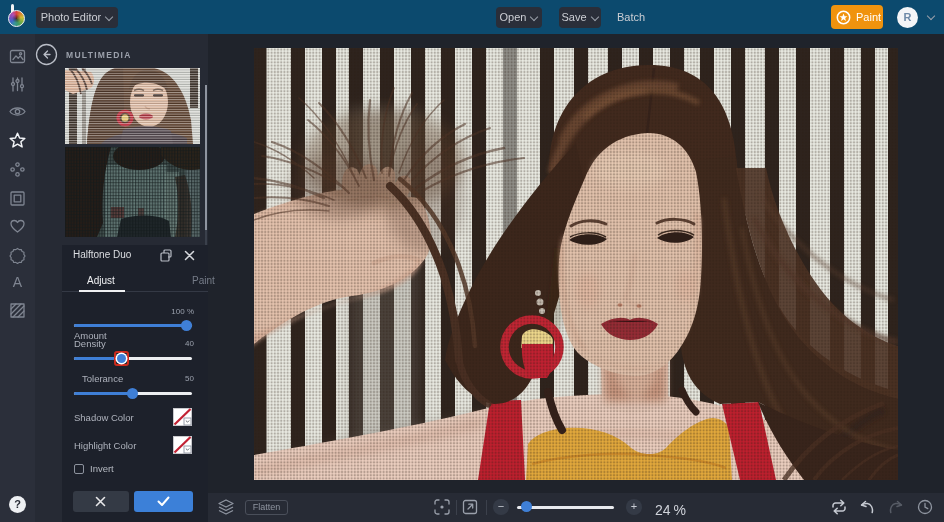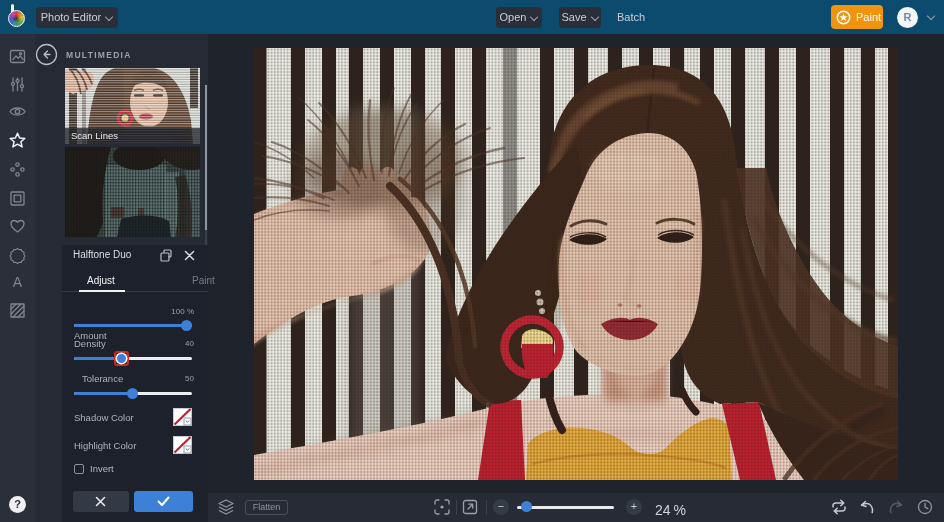--- a/index.html
+++ b/index.html
@@ -134,21 +134,20 @@
         <rect x="69" y="26" width="10" height="2.4" rx="1.2" fill="#33231c"></rect>
         <rect x="88" y="26" width="10" height="2.4" rx="1.2" fill="#33231c"></rect>
         <path d="M80,38 C81,40 83,41 85,41" stroke="#c79a7f" stroke-width="1.5" fill="none"></path>
         <ellipse cx="81" cy="48.5" rx="7" ry="3" fill="#b5303c"></ellipse>
         <path d="M36,76 C46,62 100,58 122,70 L122,76 Z" fill="#403339"></path>
         <path d="M55,76 L58,62 C70,57 95,57 106,63 L108,76 Z" fill="#473a40"></path>
         <circle cx="60" cy="50" r="7" fill="none" stroke="#c02030" stroke-width="3.2"></circle>
         <circle cx="60" cy="50" r="3.5" fill="#e8c86a"></circle>
         <rect width="135" height="76" fill="url(#scan2)"></rect>
       </svg>
-      <div class="thlabel">Scan Lines</div>
     </div>
     <div class="thumb" id="thumb2" style="top:113px;height:90px;">
       <svg width="135" height="90" viewBox="0 0 135 90">
         <defs>
           <pattern id="tvg2" width="2.8" height="3.2" patternUnits="userSpaceOnUse">
             <rect width="1.2" height="3.2" fill="#10171a" opacity="0.6"></rect>
             <rect width="2.8" height="1" fill="#131b1c" opacity="0.5"></rect>
           </pattern>
         </defs>
         <rect width="135" height="90" fill="#43524f"></rect>

